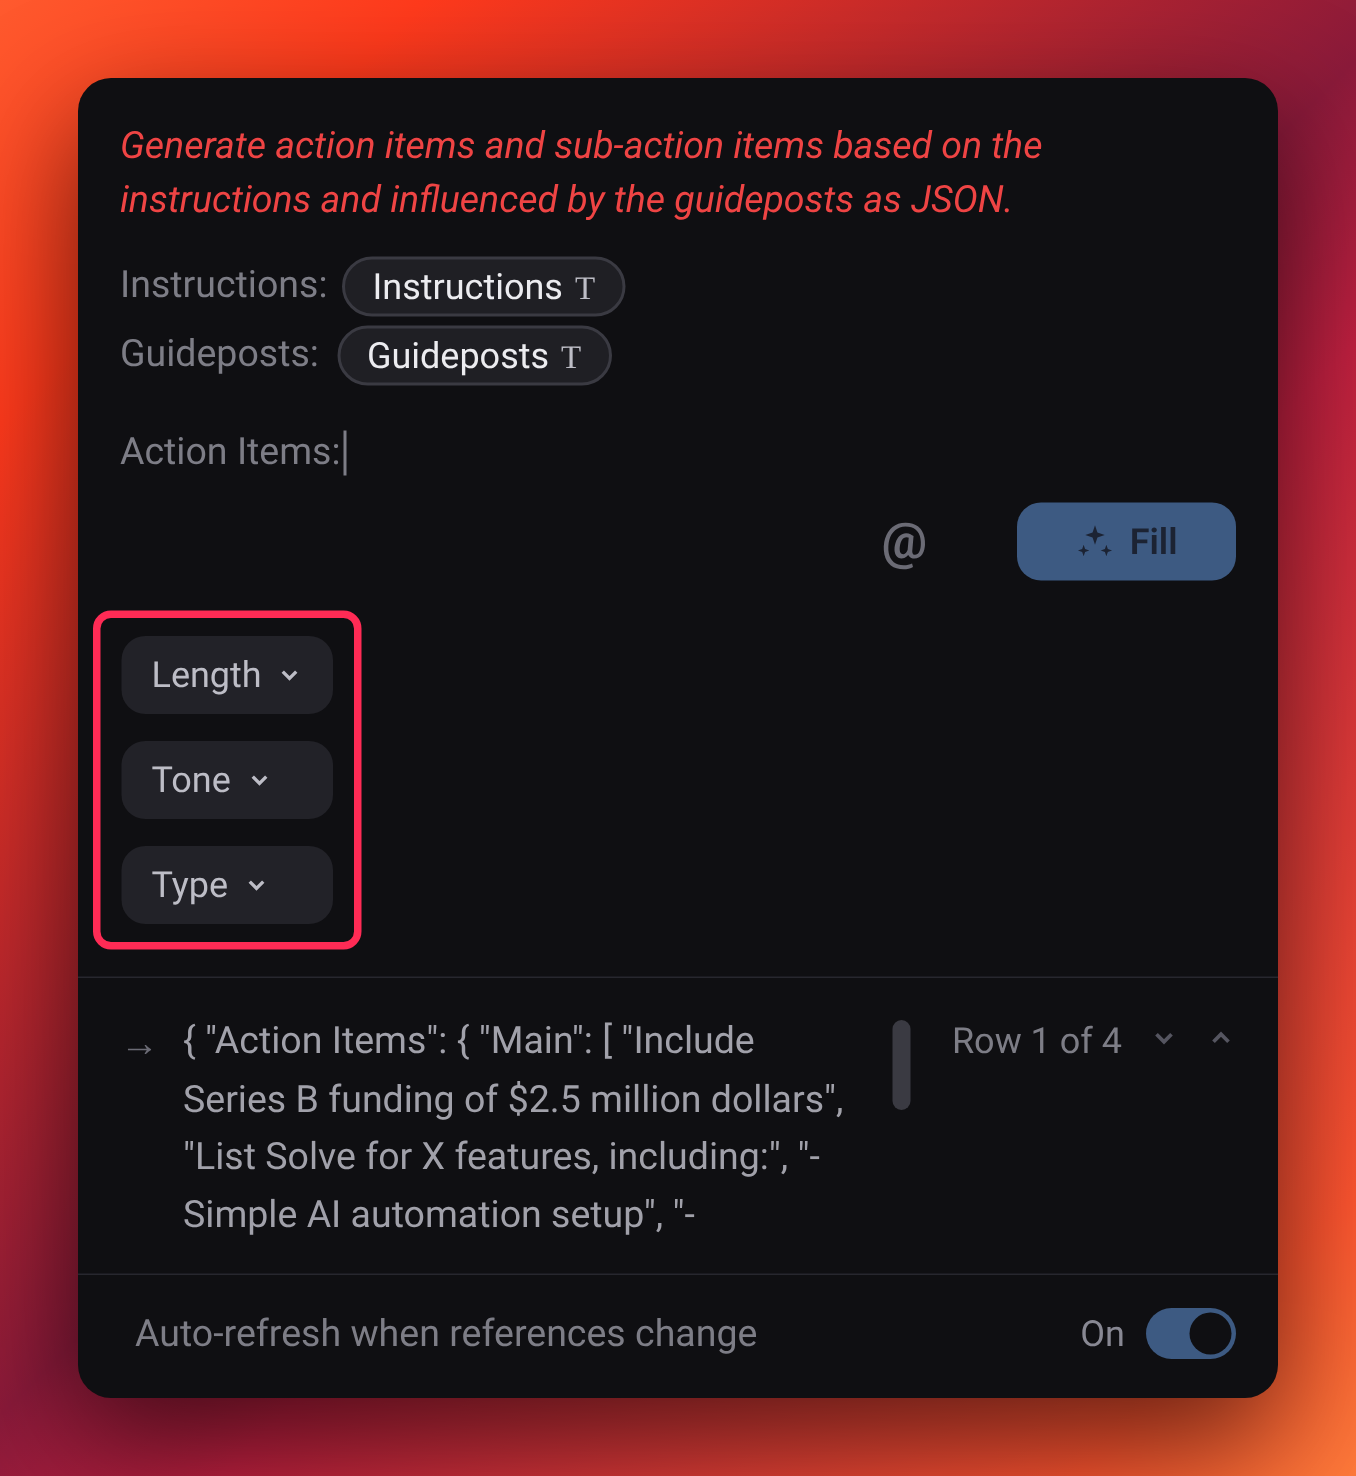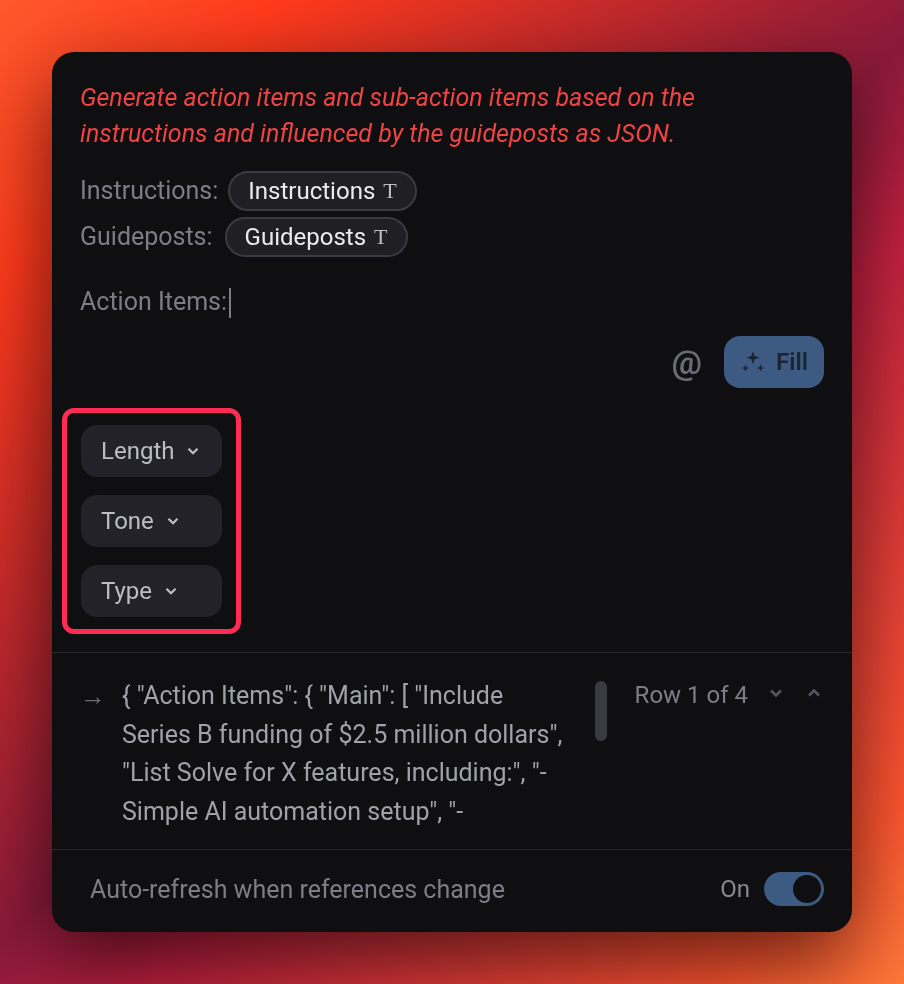--- a/index.html
+++ b/index.html
@@ -46,21 +46,21 @@
   .field-row + .field-row {
     margin-top: 6px;
     gap: 12px;
   }
   .field-label {
     color: #7d7d86;
     font-size: 25px;
   }
   .chip {
     display: inline-flex;
-    align-items: center;
+    align-items: flex-end;
     gap: 8px;
     background: #1f1f24;
     border: 2px solid #3a3a42;
     border-radius: 999px;
     padding: 4px 18px;
     color: #ececf0;
     font-size: 24px;
   }
   .chip-icon {
     font-family: Georgia, serif;
@@ -96,22 +96,23 @@
   }
   .fill-btn {
     display: inline-flex;
     align-items: center;
     gap: 10px;
     background: #3d5a82;
     color: #0f0f12;
     font-size: 24px;
     font-weight: 600;
     border-radius: 16px;
-    padding: 12px 16px;
-    cursor: pointer;
+    padding: 12px 39px;
+    cursor: pointer;
+    margin-left: 38px;
   }
   .fill-btn svg { display:block; }
   .fill-btn span { color:#1c2333; }
   .dropdown-area {
     margin: 0 10px 18px 10px;
   }
   .highlight-box {
     border: 5px solid #ff2b55;
     border-radius: 12px;
     padding: 12px 14px;

